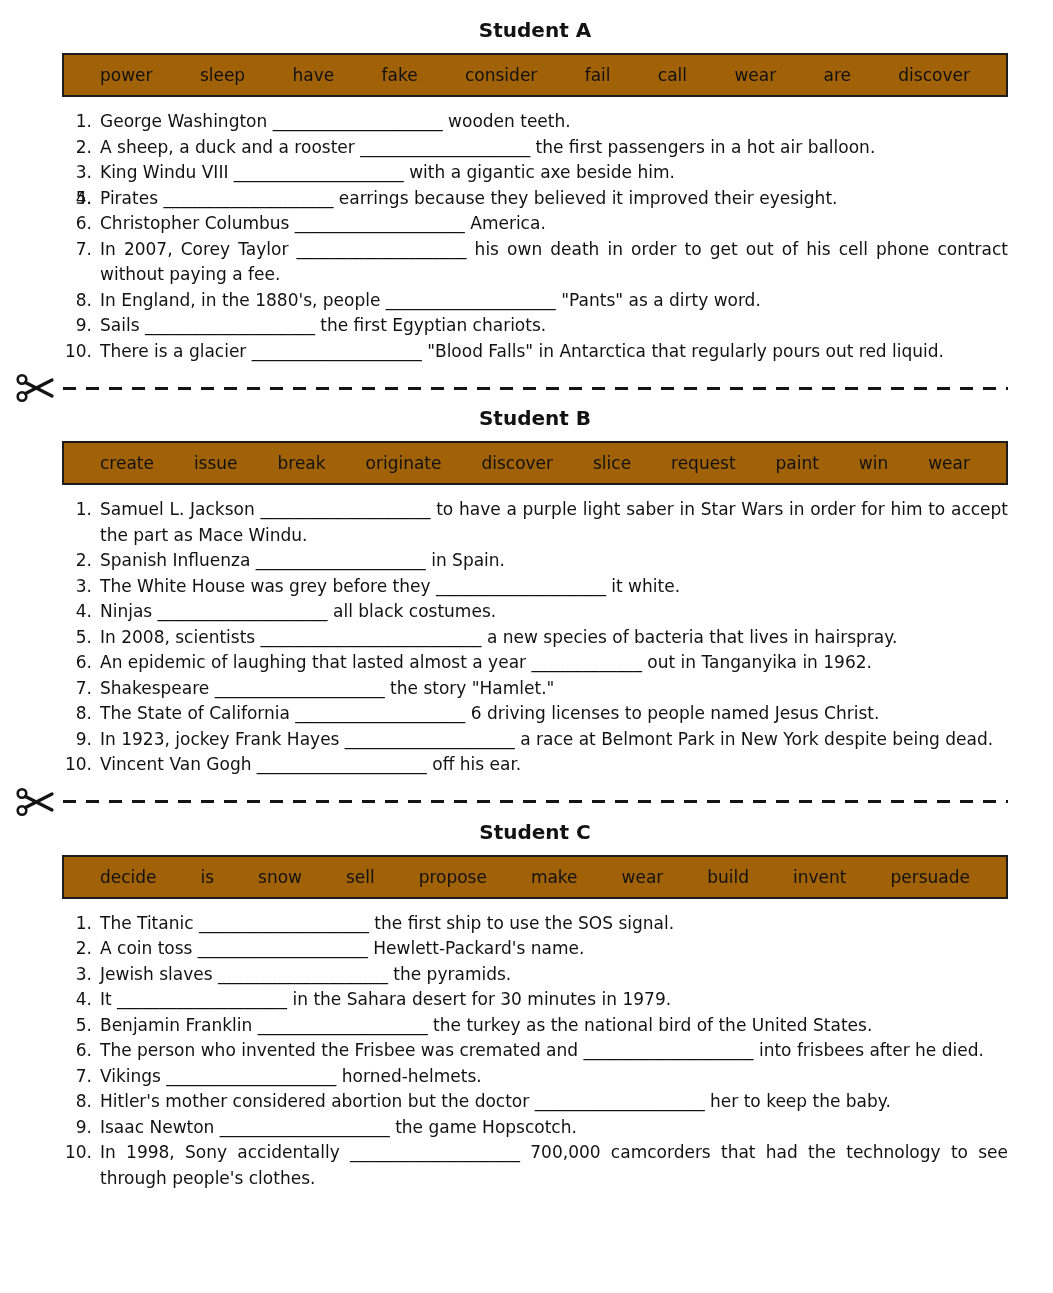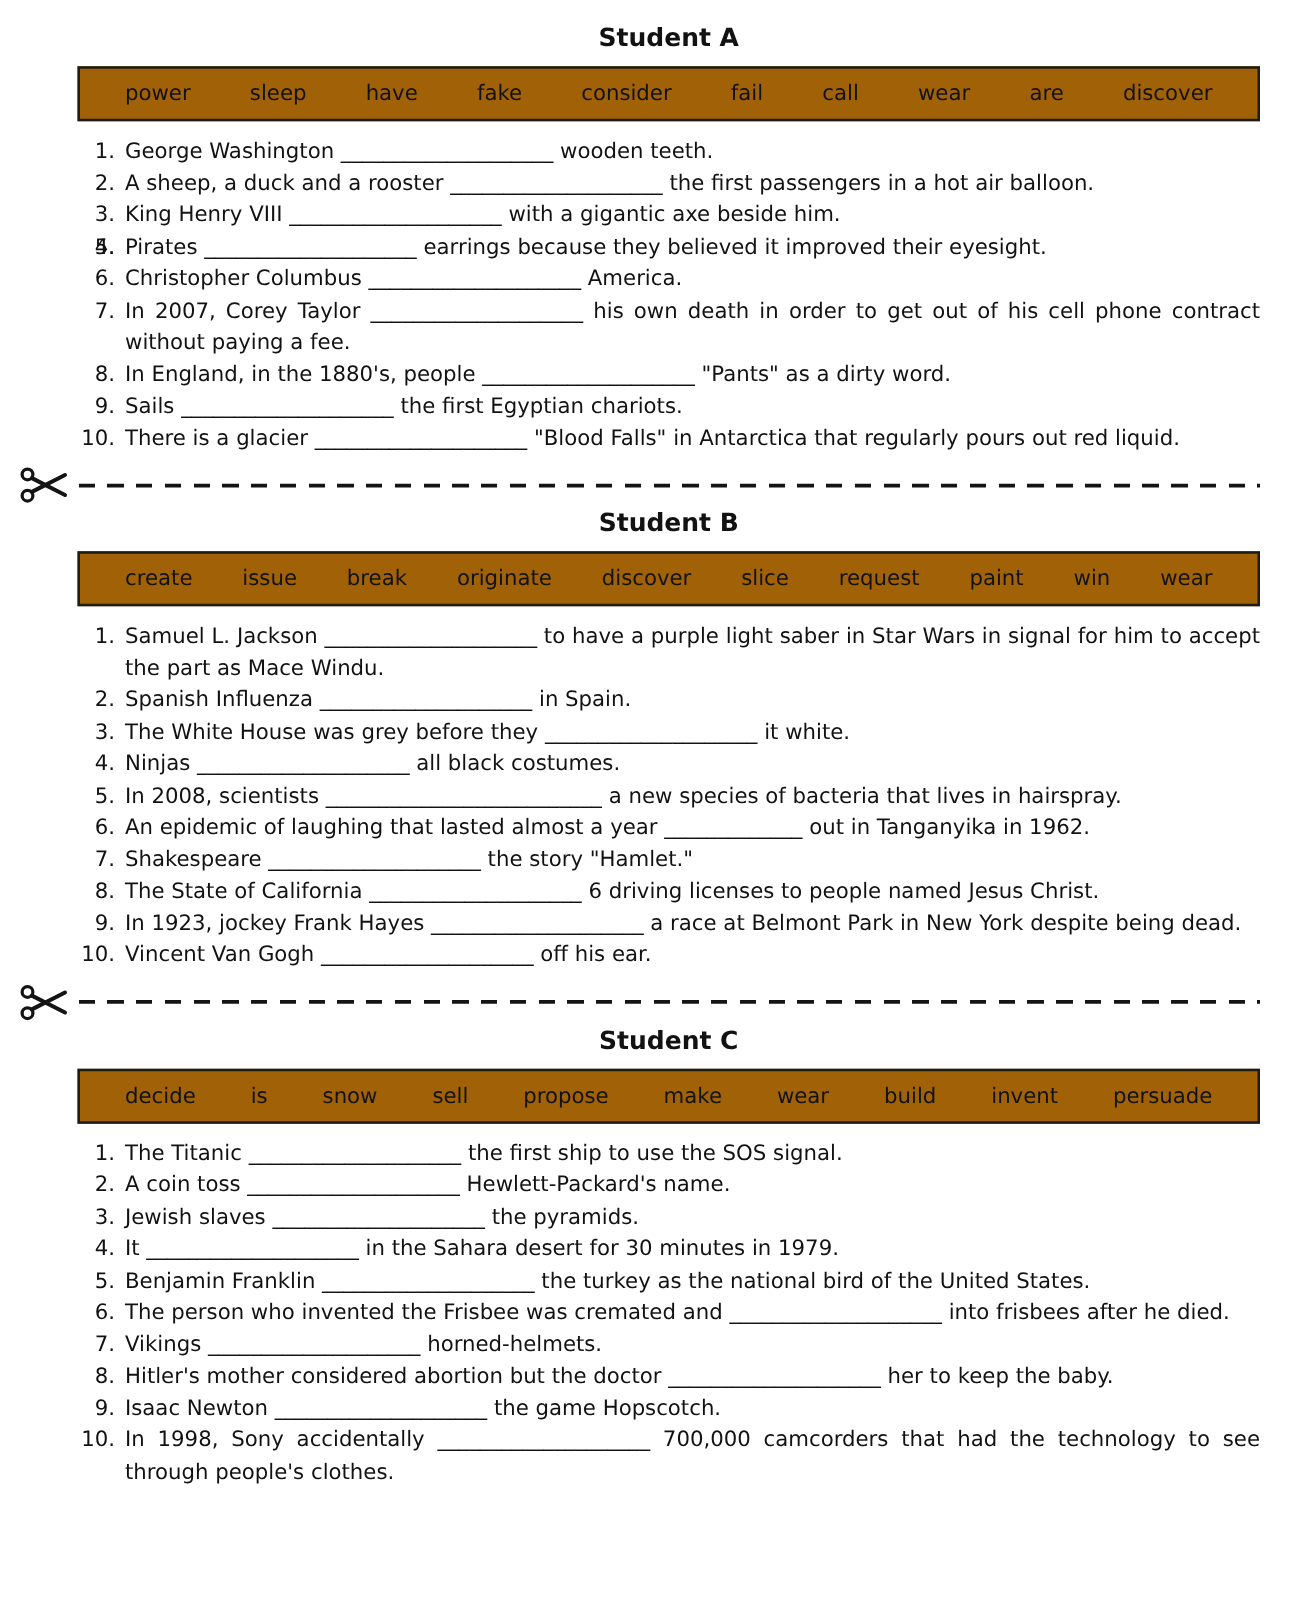--- a/index.html
+++ b/index.html
@@ -88,21 +88,21 @@
         <span class="word">consider</span>
         <span class="word">fail</span>
         <span class="word">call</span>
         <span class="word">wear</span>
         <span class="word">are</span>
         <span class="word">discover</span>
       </div>
       <div class="items">
         <div class="item"><span class="num">1.</span><span class="text">George Washington ____________________ wooden teeth.</span></div>
         <div class="item"><span class="num">2.</span><span class="text">A sheep, a duck and a rooster ____________________ the first passengers in a hot air balloon.</span></div>
-        <div class="item"><span class="num">3.</span><span class="text">King Henry VIII ____________________ with a gigantic axe beside him.</span></div>
+        <div class="item"><span class="num">3.</span><span class="text">King Windu VIII ____________________ with a gigantic axe beside him.</span></div>
         <div class="item"><span class="num">4.</span></div>
         <div class="item"><span class="num">5.</span><span class="text">Pirates ____________________ earrings because they believed it improved their eyesight.</span></div>
         <div class="item"><span class="num">6.</span><span class="text">Christopher Columbus ____________________ America.</span></div>
         <div class="item"><span class="num">7.</span><span class="text">In 2007, Corey Taylor ____________________ his own death in order to get out of his cell phone contract without paying a fee.</span></div>
         <div class="item"><span class="num">8.</span><span class="text">In England, in the 1880's, people ____________________ "Pants" as a dirty word.</span></div>
         <div class="item"><span class="num">9.</span><span class="text">Sails ____________________ the first Egyptian chariots.</span></div>
         <div class="item"><span class="num">10.</span><span class="text">There is a glacier ____________________ "Blood Falls" in Antarctica that regularly pours out red liquid.</span></div>
       </div>
     </section>
     <div class="cut">
@@ -122,21 +122,21 @@
         <span class="word">break</span>
         <span class="word">originate</span>
         <span class="word">discover</span>
         <span class="word">slice</span>
         <span class="word">request</span>
         <span class="word">paint</span>
         <span class="word">win</span>
         <span class="word">wear</span>
       </div>
       <div class="items">
-        <div class="item"><span class="num">1.</span><span class="text">Samuel L. Jackson ____________________ to have a purple light saber in Star Wars in signal for him to accept the part as Mace Windu.</span></div>
+        <div class="item"><span class="num">1.</span><span class="text">Samuel L. Jackson ____________________ to have a purple light saber in Star Wars in order for him to accept the part as Mace Windu.</span></div>
         <div class="item"><span class="num">2.</span><span class="text">Spanish Influenza ____________________ in Spain.</span></div>
         <div class="item"><span class="num">3.</span><span class="text">The White House was grey before they ____________________ it white.</span></div>
         <div class="item"><span class="num">4.</span><span class="text">Ninjas ____________________ all black costumes.</span></div>
         <div class="item"><span class="num">5.</span><span class="text">In 2008, scientists __________________________ a new species of bacteria that lives in hairspray.</span></div>
         <div class="item"><span class="num">6.</span><span class="text">An epidemic of laughing that lasted almost a year _____________ out in Tanganyika in 1962.</span></div>
         <div class="item"><span class="num">7.</span><span class="text">Shakespeare ____________________ the story "Hamlet."</span></div>
         <div class="item"><span class="num">8.</span><span class="text">The State of California ____________________ 6 driving licenses to people named Jesus Christ.</span></div>
         <div class="item"><span class="num">9.</span><span class="text">In 1923, jockey Frank Hayes ____________________ a race at Belmont Park in New York despite being dead.</span></div>
         <div class="item"><span class="num">10.</span><span class="text">Vincent Van Gogh ____________________ off his ear.</span></div>
       </div>

